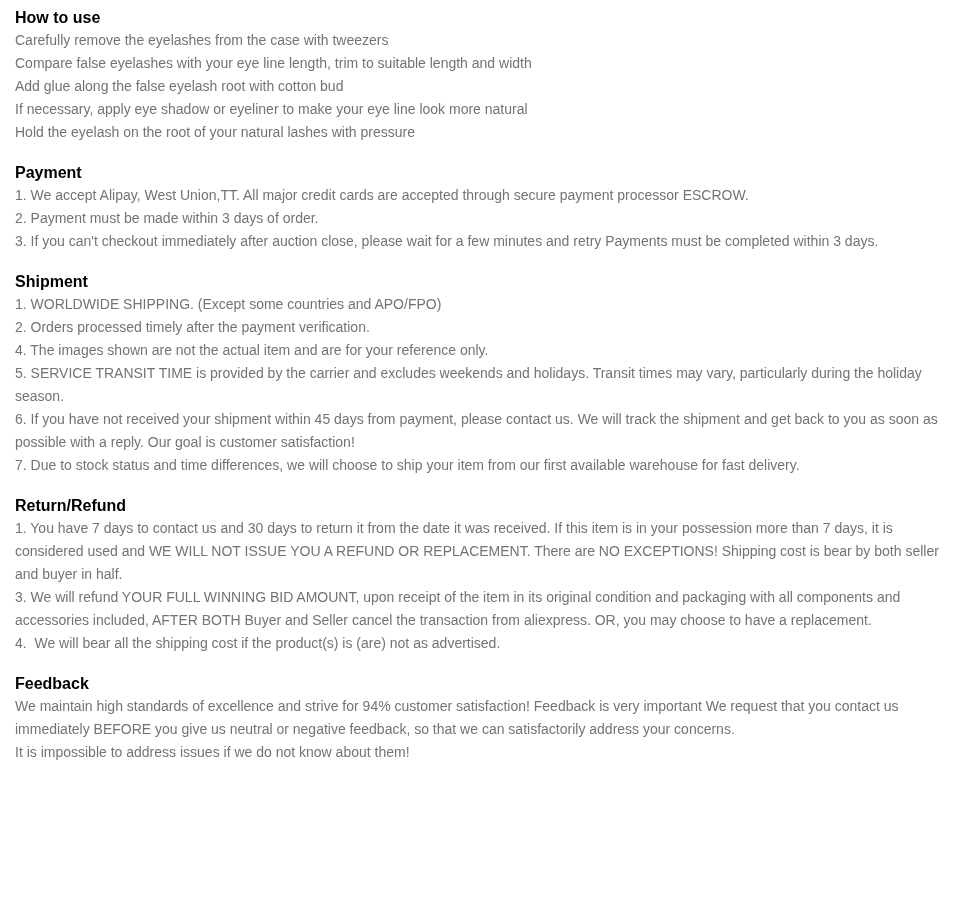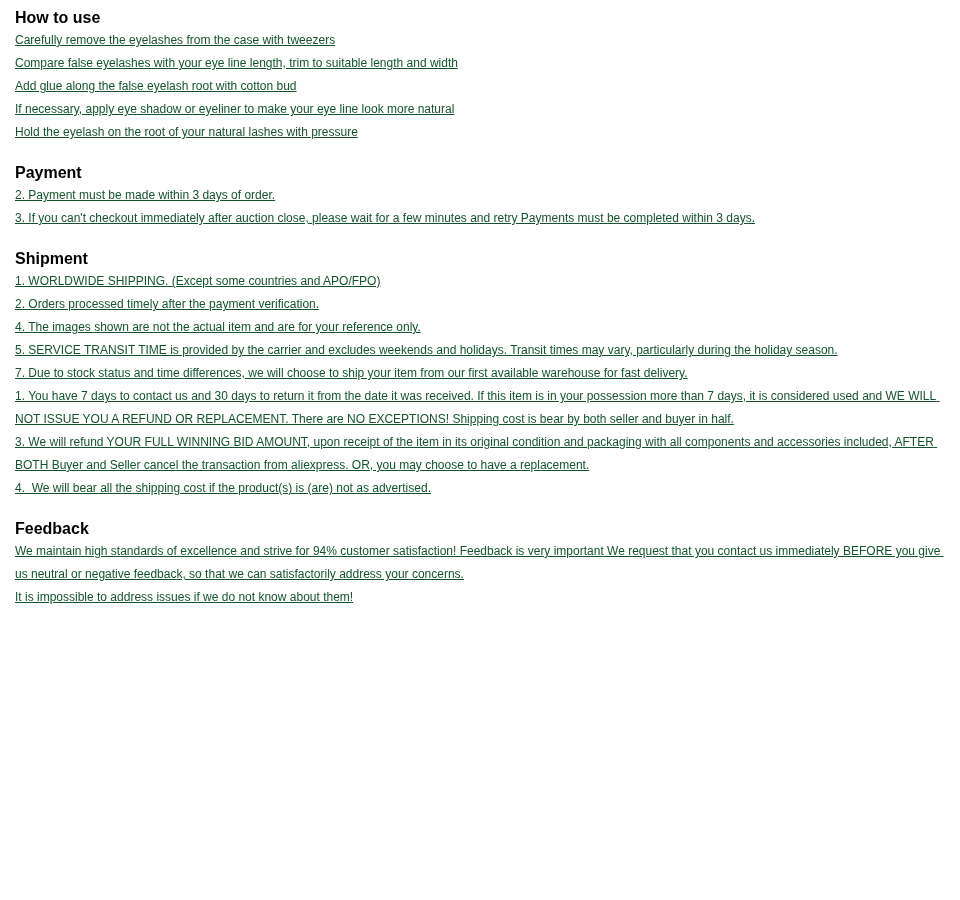--- a/index.html
+++ b/index.html
@@ -20,59 +20,61 @@
   .section { margin: 0; }
   .section-title {
     font-size: 16px;
     font-weight: bold;
     line-height: 23px;
     margin: 17px 0 0 0;
     color: #000000;
   }
   .section:first-child .section-title { margin-top: 0; }
   .para {
-    font-size: 12px;
+    font-size: 14px;
     font-weight: normal;
     line-height: 23px;
     margin: 0;
     white-space: pre-wrap;
-    color: #14532d;
-    text-decoration: underline;
+    color: #737373;
   }
 </style>
 </head>
 <body>
 
 <div class="page">
 
   <div class="section">
     <h2 class="section-title">How to use</h2>
     <p class="para">Carefully remove the eyelashes from the case with tweezers</p>
     <p class="para">Compare false eyelashes with your eye line length, trim to suitable length and width</p>
     <p class="para">Add glue along the false eyelash root with cotton bud</p>
     <p class="para">If necessary, apply eye shadow or eyeliner to make your eye line look more natural</p>
     <p class="para">Hold the eyelash on the root of your natural lashes with pressure</p>
   </div>
 
   <div class="section">
     <h2 class="section-title">Payment</h2>
+    <p class="para">1. We accept Alipay, West Union,TT. All major credit cards are accepted through secure payment processor ESCROW.</p>
     <p class="para">2. Payment must be made within 3 days of order.</p>
     <p class="para">3. If you can't checkout immediately after auction close, please wait for a few minutes and retry Payments must be completed within 3 days.</p>
   </div>
 
   <div class="section">
     <h2 class="section-title">Shipment</h2>
     <p class="para">1. WORLDWIDE SHIPPING. (Except some countries and APO/FPO)</p>
     <p class="para">2. Orders processed timely after the payment verification.</p>
     <p class="para">4. The images shown are not the actual item and are for your reference only.</p>
     <p class="para">5. SERVICE TRANSIT TIME is provided by the carrier and excludes weekends and holidays. Transit times may vary, particularly during the holiday season.</p>
+    <p class="para">6. If you have not received your shipment within 45 days from payment, please contact us. We will track the shipment and get back to you as soon as possible with a reply. Our goal is customer satisfaction!</p>
     <p class="para">7. Due to stock status and time differences, we will choose to ship your item from our first available warehouse for fast delivery.</p>
   </div>
 
   <div class="section">
+    <h2 class="section-title">Return/Refund</h2>
     <p class="para">1. You have 7 days to contact us and 30 days to return it from the date it was received. If this item is in your possession more than 7 days, it is considered used and WE WILL NOT ISSUE YOU A REFUND OR REPLACEMENT. There are NO EXCEPTIONS! Shipping cost is bear by both seller and buyer in half.</p>
     <p class="para">3. We will refund YOUR FULL WINNING BID AMOUNT, upon receipt of the item in its original condition and packaging with all components and accessories included, AFTER BOTH Buyer and Seller cancel the transaction from aliexpress. OR, you may choose to have a replacement.</p>
     <p class="para">4.  We will bear all the shipping cost if the product(s) is (are) not as advertised.</p>
   </div>
 
   <div class="section">
     <h2 class="section-title">Feedback</h2>
     <p class="para">We maintain high standards of excellence and strive for 94% customer satisfaction! Feedback is very important We request that you contact us immediately BEFORE you give us neutral or negative feedback, so that we can satisfactorily address your concerns.</p>
     <p class="para">It is impossible to address issues if we do not know about them!</p>
   </div>

